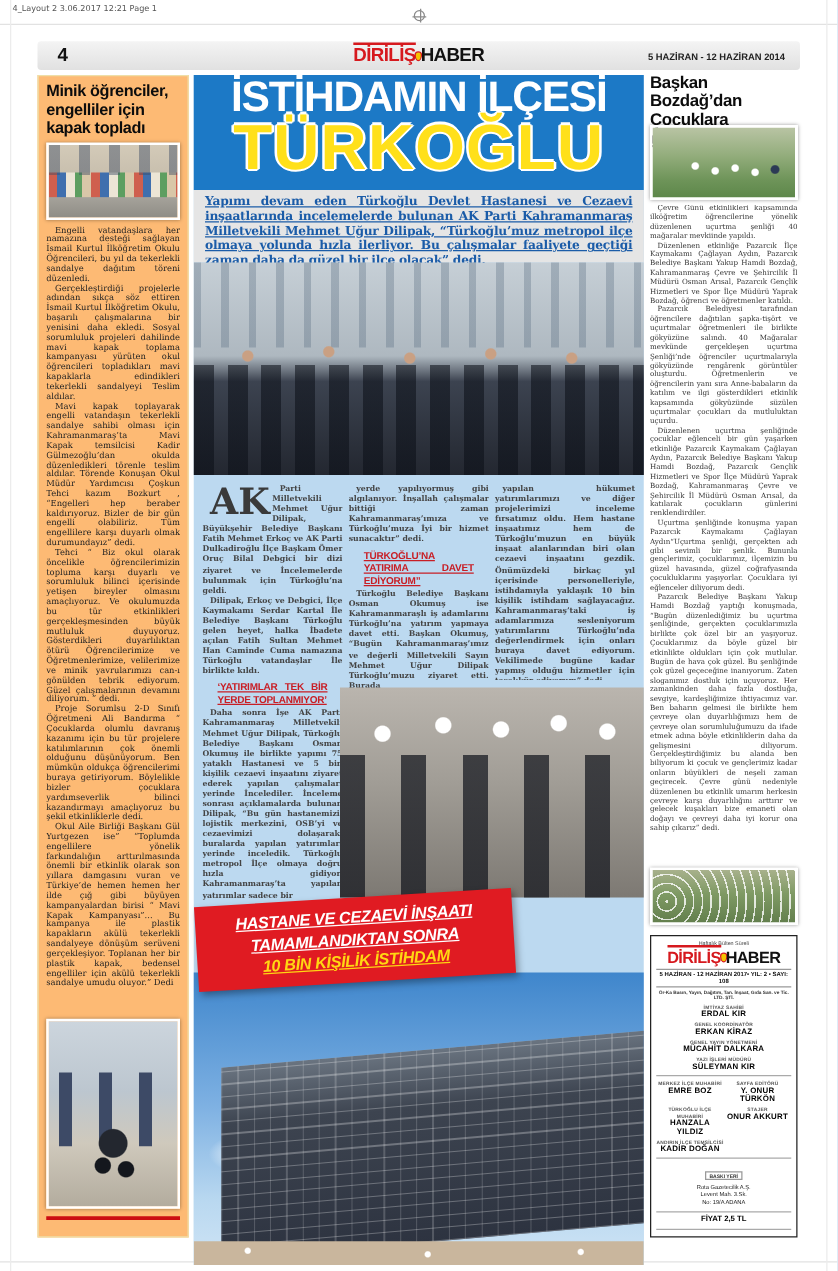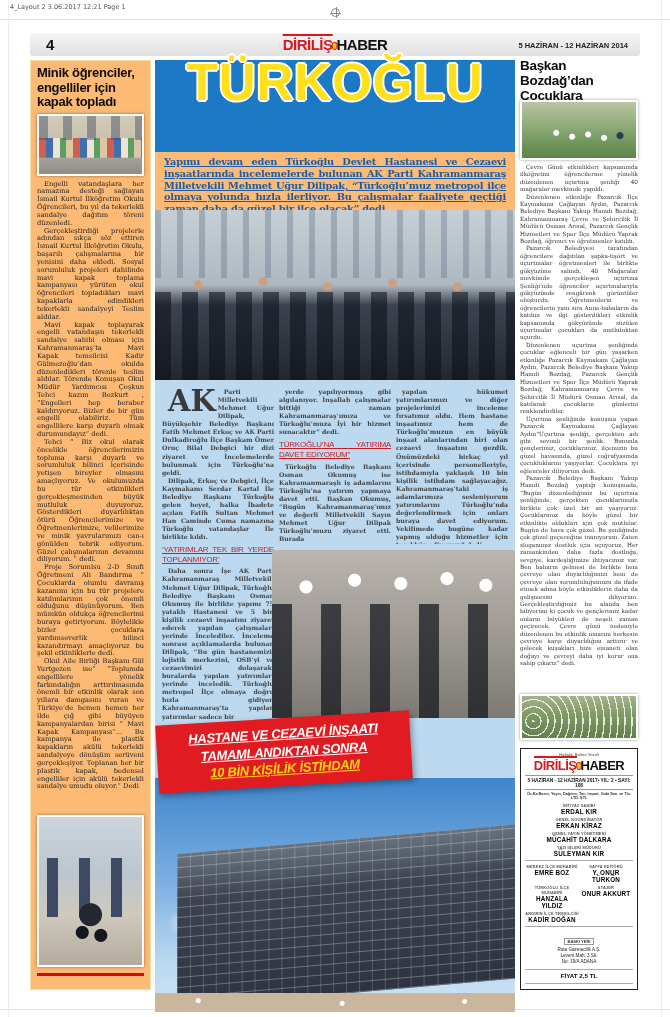--- a/index.html
+++ b/index.html
@@ -47,39 +47,39 @@
       repeating-linear-gradient(90deg, rgba(0,0,0,0) 0 8px, #3d4a66 8px 19px, rgba(0,0,0,0) 19px 32px) 0 46%/100% 40% no-repeat,
       linear-gradient(180deg,#ccd5dd 0%,#bcc6cf 38%,#cfc9bc 66%,#b3ac9e 100%); }
   #left-rule { position:absolute; left:6px; right:6px; top:912px; height:3px; background:#cc0d12; }
 
   
   #center { position:absolute; left:155px; top:60px; width:360px; height:952px; background:#bcd9f0; }
   #main-head-box { position:absolute; top:0; left:0; right:0; height:92px; background:#1c79c6; text-align:center; }
   #main-kicker { color:#fff; font-size:34px; font-weight:bold; line-height:1.0; letter-spacing:-1px; margin-top:1px; }
   #main-headline { color:#ffe01a; font-size:51px; font-weight:bold; line-height:0.92; letter-spacing:1px;
     text-shadow:-2px 0 #fff,2px 0 #fff,0 -2px #fff,0 2px #fff,-1px -1px #fff,1px 1px #fff,-1px 1px #fff,1px -1px #fff; }
-  #main-lede { position:absolute; top:92px; left:0; right:0; height:58px; background:#fdba74; padding:4px 9px;
+  #main-lede { position:absolute; top:92px; left:0; right:0; height:58px; background:#e5e5e5; padding:4px 9px;
     font-family:"DejaVu Serif",serif; font-weight:bold; font-size:9.8px; line-height:1.2; color:#1b5ca8;
     text-decoration:underline; text-align:justify; letter-spacing:-0.2px; }
   #photo-officials { position:absolute; top:150px; left:0; width:360px; height:170px;
     background:
       radial-gradient(circle at 12% 44%, #c9a083 0 4px, rgba(0,0,0,0) 5px),
       radial-gradient(circle at 30% 42%, #c9a083 0 4px, rgba(0,0,0,0) 5px),
       radial-gradient(circle at 48% 45%, #c9a083 0 4px, rgba(0,0,0,0) 5px),
       radial-gradient(circle at 66% 43%, #c9a083 0 4px, rgba(0,0,0,0) 5px),
       radial-gradient(circle at 84% 45%, #c9a083 0 4px, rgba(0,0,0,0) 5px),
       repeating-linear-gradient(90deg, rgba(10,14,22,.55) 0 16px, rgba(0,0,0,0) 16px 27px) 0 100%/100% 52% no-repeat,
       repeating-linear-gradient(90deg, rgba(90,110,130,.35) 0 6px, rgba(0,0,0,0) 6px 22px) 0 0/100% 40% no-repeat,
       linear-gradient(180deg,#c6cfd6 0%,#aeb8c0 44%,#3c4350 56%,#232730 100%); }
   .ncol { position:absolute; top:328px; width:112px; overflow:hidden; font-family:"DejaVu Serif",serif;
     font-size:6.2px; font-weight:bold; line-height:1.3; text-align:justify; color:#444; }
   #col1 { left:7px; height:336px; } #col2 { left:124px; height:164px; } #col3 { left:241px; height:156px; }
   .ncol p { text-indent:6px; }
-  .red-head { font-family:"Liberation Sans",sans-serif; color:#c81e25; font-size:8px; font-weight:normal;
-    text-decoration:underline; line-height:1.2; margin:4px 0 3px; letter-spacing:-0.2px; }
+  .red-head { font-family:"Liberation Sans",sans-serif; color:#c81e25; font-size:8px; font-weight:bold;
+    text-decoration:underline; line-height:1.2; margin:4px 12px 3px; letter-spacing:-0.2px; }
   .dropcap { float:left; font-size:29px; line-height:0.8; padding:2px 2px 0 0; font-weight:bold; color:#3a3a3a;
     font-family:"DejaVu Serif",serif; }
   #photo-hardhats { position:absolute; left:117px; top:490px; width:243px; height:168px;
     background:
       radial-gradient(circle at 14% 22%, #fff 0 6px, rgba(0,0,0,0) 7px),
       radial-gradient(circle at 34% 18%, #fff 0 6px, rgba(0,0,0,0) 7px),
       radial-gradient(circle at 53% 20%, #fff 0 6px, rgba(0,0,0,0) 7px),
       radial-gradient(circle at 72% 17%, #fff 0 6px, rgba(0,0,0,0) 7px),
       radial-gradient(circle at 88% 21%, #fff 0 6px, rgba(0,0,0,0) 7px),
       repeating-linear-gradient(90deg, rgba(15,18,26,.7) 0 20px, rgba(0,0,0,0) 20px 49px) 0 100%/100% 68% no-repeat,
@@ -170,20 +170,21 @@
     <p>Tehci “ Biz okul olarak öncelikle öğrencilerimizin topluma karşı duyarlı ve sorumluluk bilinci içerisinde yetişen bireyler olmasını amaçlıyoruz. Ve okulumuzda bu tür etkinlikleri gerçekleşmesinden büyük mutluluk duyuyoruz. Gösterdikleri duyarlılıktan ötürü Öğrencilerimize ve Öğretmenlerimize, velilerimize ve minik yavrularımızı can-ı gönülden tebrik ediyorum. Güzel çalışmalarının devamını diliyorum. ” dedi.</p>
     <p>Proje Sorumlsu 2-D Sınıfı Öğretmeni Ali Bandırma “ Çocuklarda olumlu davranış kazanımı için bu tür projelere katılımlarının çok önemli olduğunu düşünüyorum. Ben mümkün oldukça öğrencilerimi buraya getiriyorum. Böylelikle bizler çocuklara yardımseverlik bilinci kazandırmayı amaçlıyoruz bu şekil etkinliklerle dedi.</p>
     <p>Okul Aile Birliği Başkanı Gül Yurtgezen ise” “Toplumda engellilere yönelik farkındalığın arttırılmasında önemli bir etkinlik olarak son yıllara damgasını vuran ve Türkiye’de hemen hemen her ilde çığ gibi büyüyen kampanyalardan birisi “ Mavi Kapak Kampanyası”... Bu kampanya ile plastik kapakların akülü tekerlekli sandalyeye dönüşüm serüveni gerçekleşiyor. Toplanan her bir plastik kapak, bedensel engelliler için akülü tekerlekli sandalye umudu oluyor.” Dedi</p>
   </div>
   <div id="photo-wheelchair" class="photo"></div>
   <div id="left-rule"></div>
 </div>
 
 <div id="center">
   <div id="main-head-box">
+    <div id="main-kicker">İSTİHDAMIN İLÇESİ</div>
     <div id="main-headline">TÜRKOĞLU</div>
   </div>
   <div id="main-lede">Yapımı devam eden Türkoğlu Devlet Hastanesi ve Cezaevi inşaatlarında incelemelerde bulunan AK Parti Kahramanmaraş Milletvekili Mehmet Uğur Dilipak, “Türkoğlu’muz metropol ilçe olmaya yolunda hızla ilerliyor. Bu çalışmalar faaliyete geçtiği zaman daha da güzel bir ilçe olacak” dedi.</div>
   <div id="photo-officials"></div>
 
   <div id="col1" class="ncol">
     <p><span class="dropcap">AK</span><span>Parti Milletvekili Mehmet Uğur Dilipak, Büyükşehir Belediye Başkanı Fatih Mehmet Erkoç ve AK Parti Dulkadiroğlu İlçe Başkam Ömer Oruç Bilal Debgici bir dizi ziyaret ve İncelemelerde bulunmak için Türkoğlu’na geldi.</span></p>
     <p>Dilipak, Erkoç ve Debgici, İlçe Kaymakamı Serdar Kartal İle Belediye Başkanı Türkoğlu gelen heyet, halka İbadete açılan Fatih Sultan Mehmet Han Caminde Cuma namazına Türkoğlu vatandaşlar İle birlikte kıldı.</p>
     <div class="red-head">‘YATIRIMLAR TEK BİR YERDE TOPLANMIYOR’</div>
     <p>Daha sonra İşe AK Parti Kahramanmaraş Milletvekili Mehmet Uğur Dilipak, Türkoğlu Belediye Başkanı Osman Okumuş ile birlikte yapımı 75 yataklı Hastanesi ve 5 bin kişilik cezaevi inşaatını ziyaret ederek yapılan çalışmaları yerinde İncelediler. İnceleme sonrası açıklamalarda bulunan Dilipak, “Bu gün hastanemizi, lojistik merkezini, OSB’yi ve cezaevimizi dolaşarak, buralarda yapılan yatırımları yerinde inceledik. Türkoğlu metropol İlçe olmaya doğru hızla gidiyor. Kahramanmaraş’ta yapılan yatırımlar sadece bir</p>

